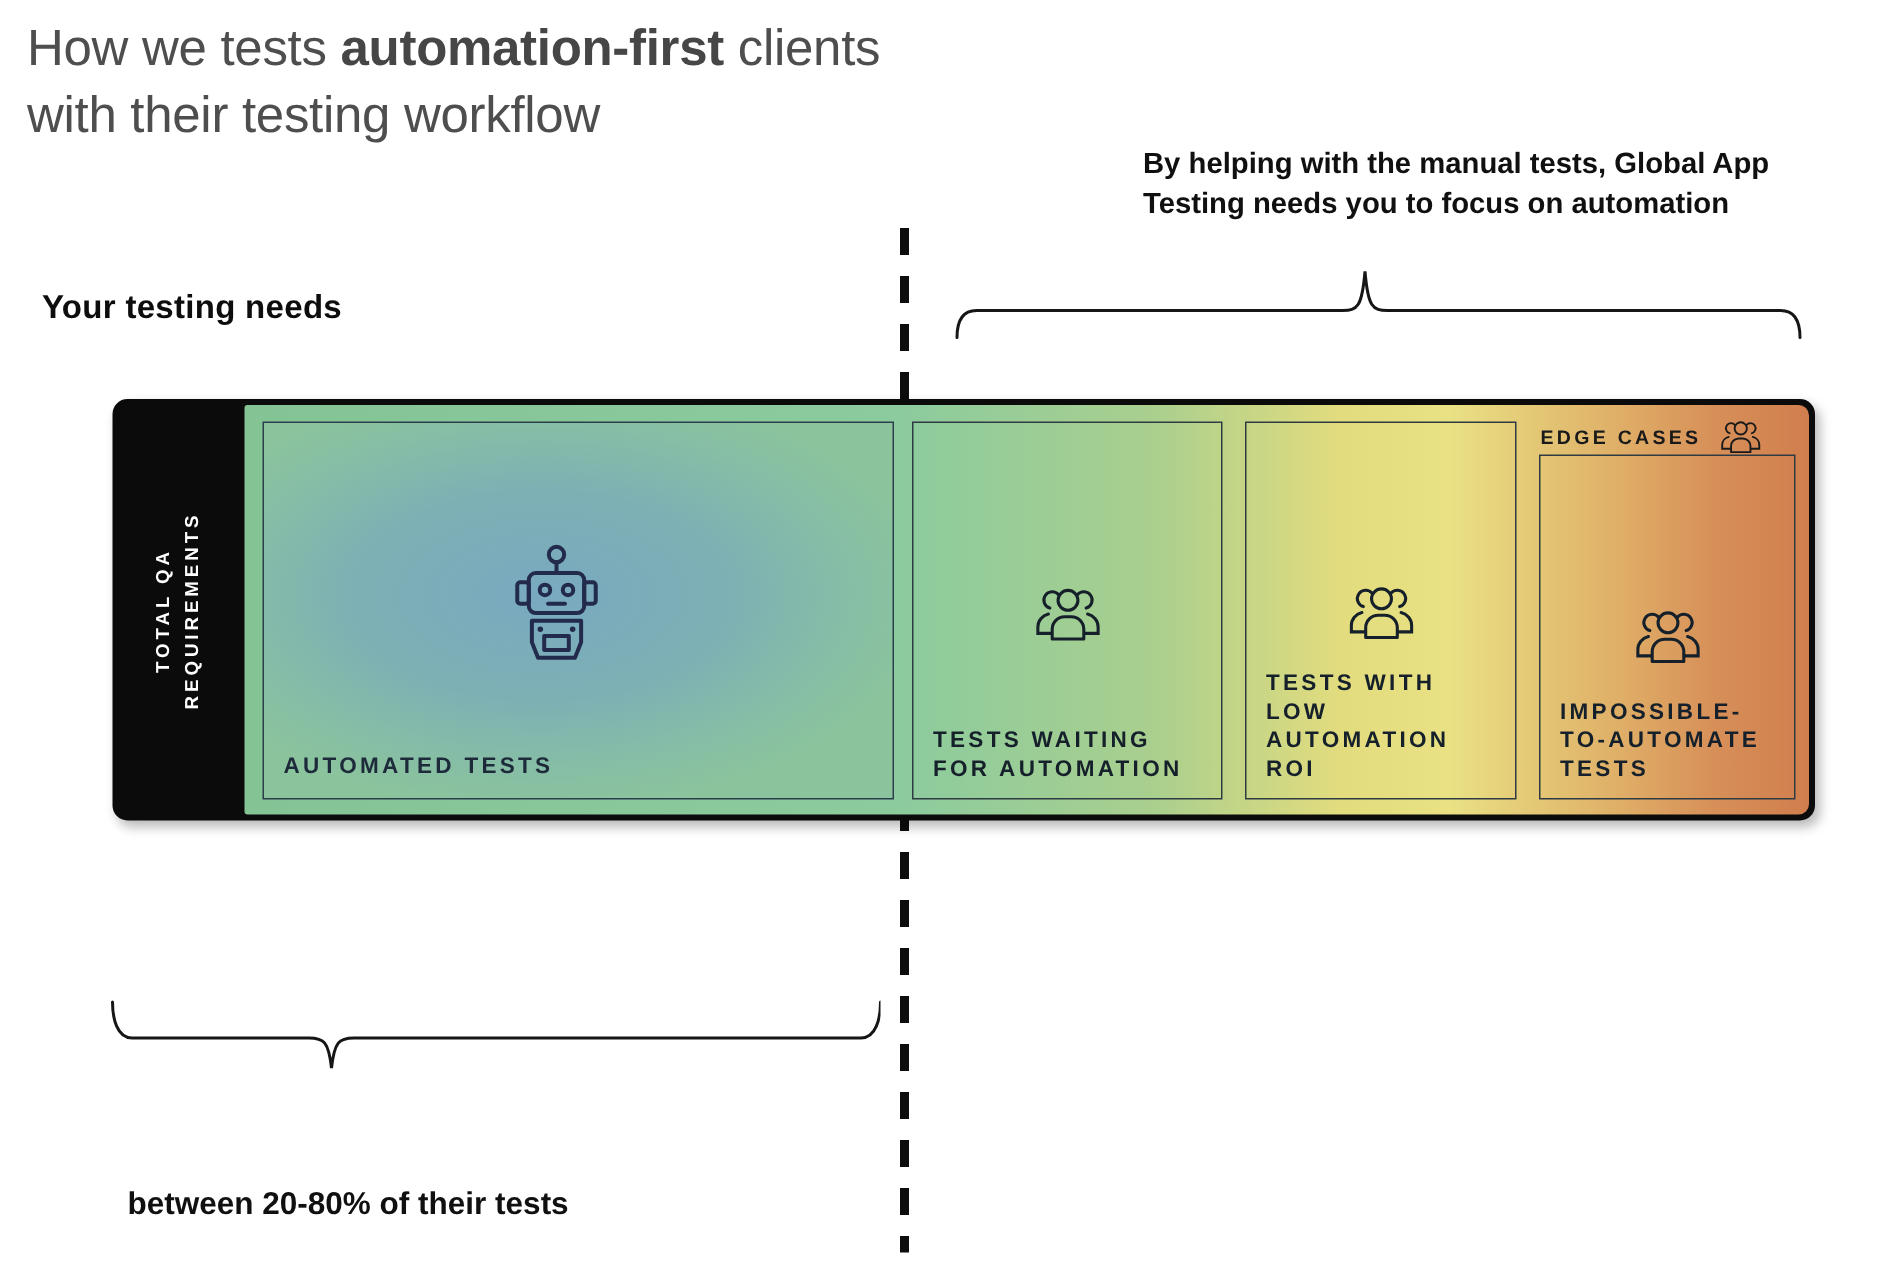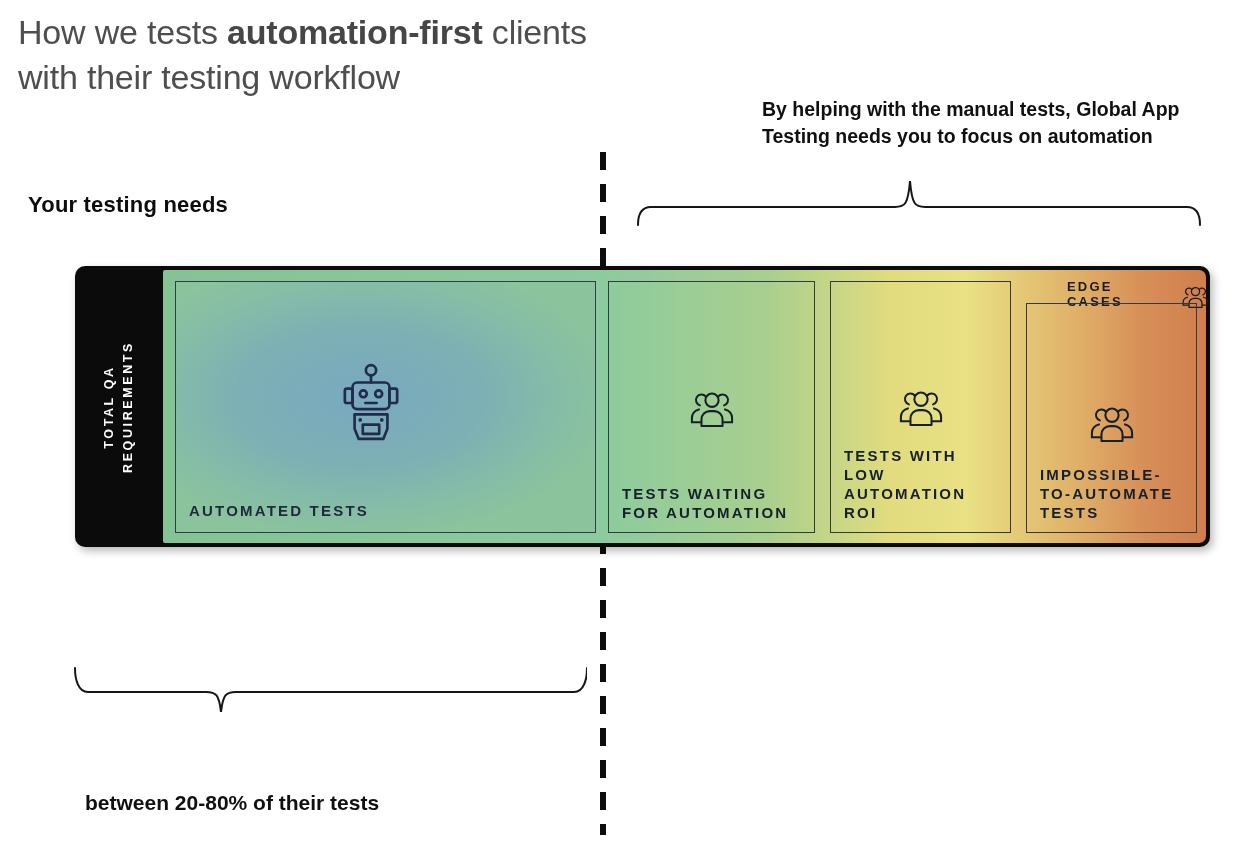--- a/index.html
+++ b/index.html
@@ -55,21 +55,21 @@
       #79a9c0 0%, #7db0b4 48%, #86bda6 78%, #8bc49c 100%); }
   #box-waiting   { left:533px; top:15px; width:207px; height:252px; }
   #box-lowroi    { left:755px; top:15px; width:181px; height:252px; }
   #box-impossible{ left:951px; top:37px; width:171px; height:230px; }
 
   .box-label { position:absolute; left:13px; right:12px; bottom:10px;
     font-size:15px; font-weight:700; letter-spacing:2.2px; line-height:19px;
     color:#15202b; text-transform:uppercase;margin-top:33px; }
   #box-automated .box-label { bottom:12px; color:#1d2a3a; }
 
-  .edge-row { position:absolute; left:952px; top:13px; display:flex; align-items:flex-end; gap:12px;margin-left:40px; }
+  .edge-row { position:absolute; left:952px; top:13px; display:flex; align-items:center; gap:12px; }
   .edge-row .edge-text { font-size:13px; font-weight:700; letter-spacing:2.2px; color:#1a1a1a; }
 
   .box-icon { position:absolute; left:50%; transform:translate(-50%,-50%); color:#15202b; }
   .people-icon svg { display:block; }
   #robot-wrap { left:46.5%; top:122px; color:#232b4d; }
   #box-waiting .box-icon { top:127px; }
   #box-lowroi .box-icon { top:126px; }
   #box-impossible .box-icon { top:120px; }
 </style>
 </head>

